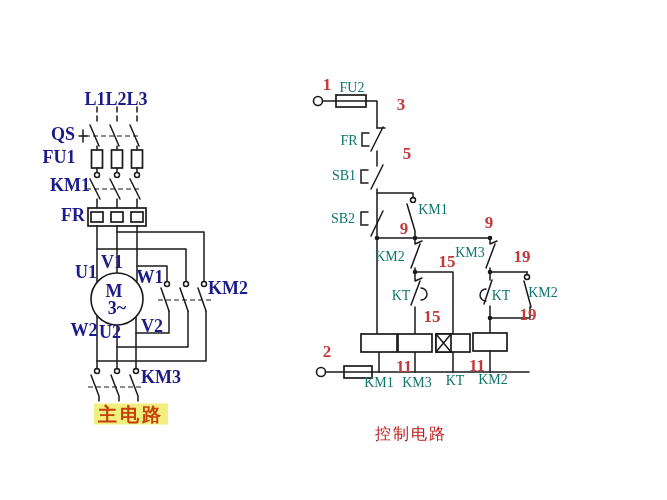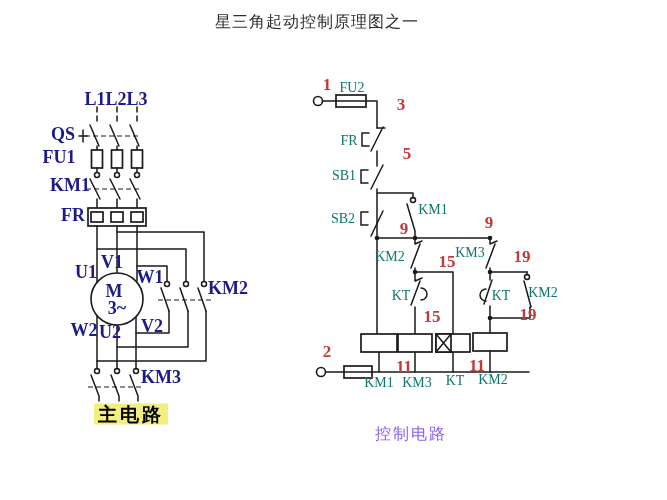--- a/index.html
+++ b/index.html
@@ -12,24 +12,24 @@
     font-size:16px;color:#2b2b2b;letter-spacing:1px;white-space:nowrap;
   }
   .lbl{
     position:absolute;transform:translate(-50%,-50%);
     white-space:nowrap;line-height:1;
   }
   .navy{color:var(--navy,#1b1b8a);font-weight:bold;font-size:18px;}
   .blk{color:#0f766e;font-weight:normal;font-size:14px;}
   .red{color:var(--red,#c23b3b);font-weight:bold;font-size:17px;}
   .cap-main{
-    font-size:19px;font-weight:bold;color:#000000;
+    font-size:19px;font-weight:bold;color:#c2410c;
     background:var(--hl,#f3ef7e);padding:1px 4px;letter-spacing:3px;
   }
-  .cap-ctrl{font-size:16px;color:#8b5cf6;letter-spacing:2px;text-align:right;}
+  .cap-ctrl{font-size:16px;color:#b91c1c;letter-spacing:2px;text-align:right;}
   svg{position:absolute;left:0;top:0;}
   .w{stroke:#1a1a1a;stroke-width:1.5;fill:none;stroke-linecap:round;}
   .wd{stroke:#1a1a1a;stroke-width:1.2;fill:none;stroke-dasharray:5 3;}
   .box{stroke:#1a1a1a;stroke-width:1.7;fill:#ffffff;}
   .dot{fill:#1a1a1a;stroke:none;}
   .term{stroke:#1a1a1a;stroke-width:1.6;fill:#ffffff;}
 </style>
 </head>
 <body>
 
@@ -134,21 +134,20 @@
       <rect class="box" x="473" y="333" width="34" height="18"></rect>
       <path class="w" d="M490 351 V372"></path>
 
       <circle class="term" cx="321" cy="372" r="4.5"></circle>
       <path class="w" d="M326 372 H344 M372 372 H529"></path>
       <rect class="box" x="344" y="366" width="28" height="12"></rect>
       <path class="w" d="M344 372 H372"></path>
     </g>
   </svg>
 
-  <div class="title" style="left:317px;top:22px">星三角起动控制原理图之一</div>
 
   <div class="lbl navy" style="left:95px;top:99px">L1</div>
   <div class="lbl navy" style="left:116px;top:99px">L2</div>
   <div class="lbl navy" style="left:137px;top:99px">L3</div>
   <div class="lbl navy" style="left:63px;top:134px">QS</div>
   <div class="lbl navy" style="left:59px;top:157px">FU1</div>
   <div class="lbl navy" style="left:70px;top:185px">KM1</div>
   <div class="lbl navy" style="left:73px;top:215px">FR</div>
   <div class="lbl navy" style="left:86px;top:272px">U1</div>
   <div class="lbl navy" style="left:112px;top:262px">V1</div>

